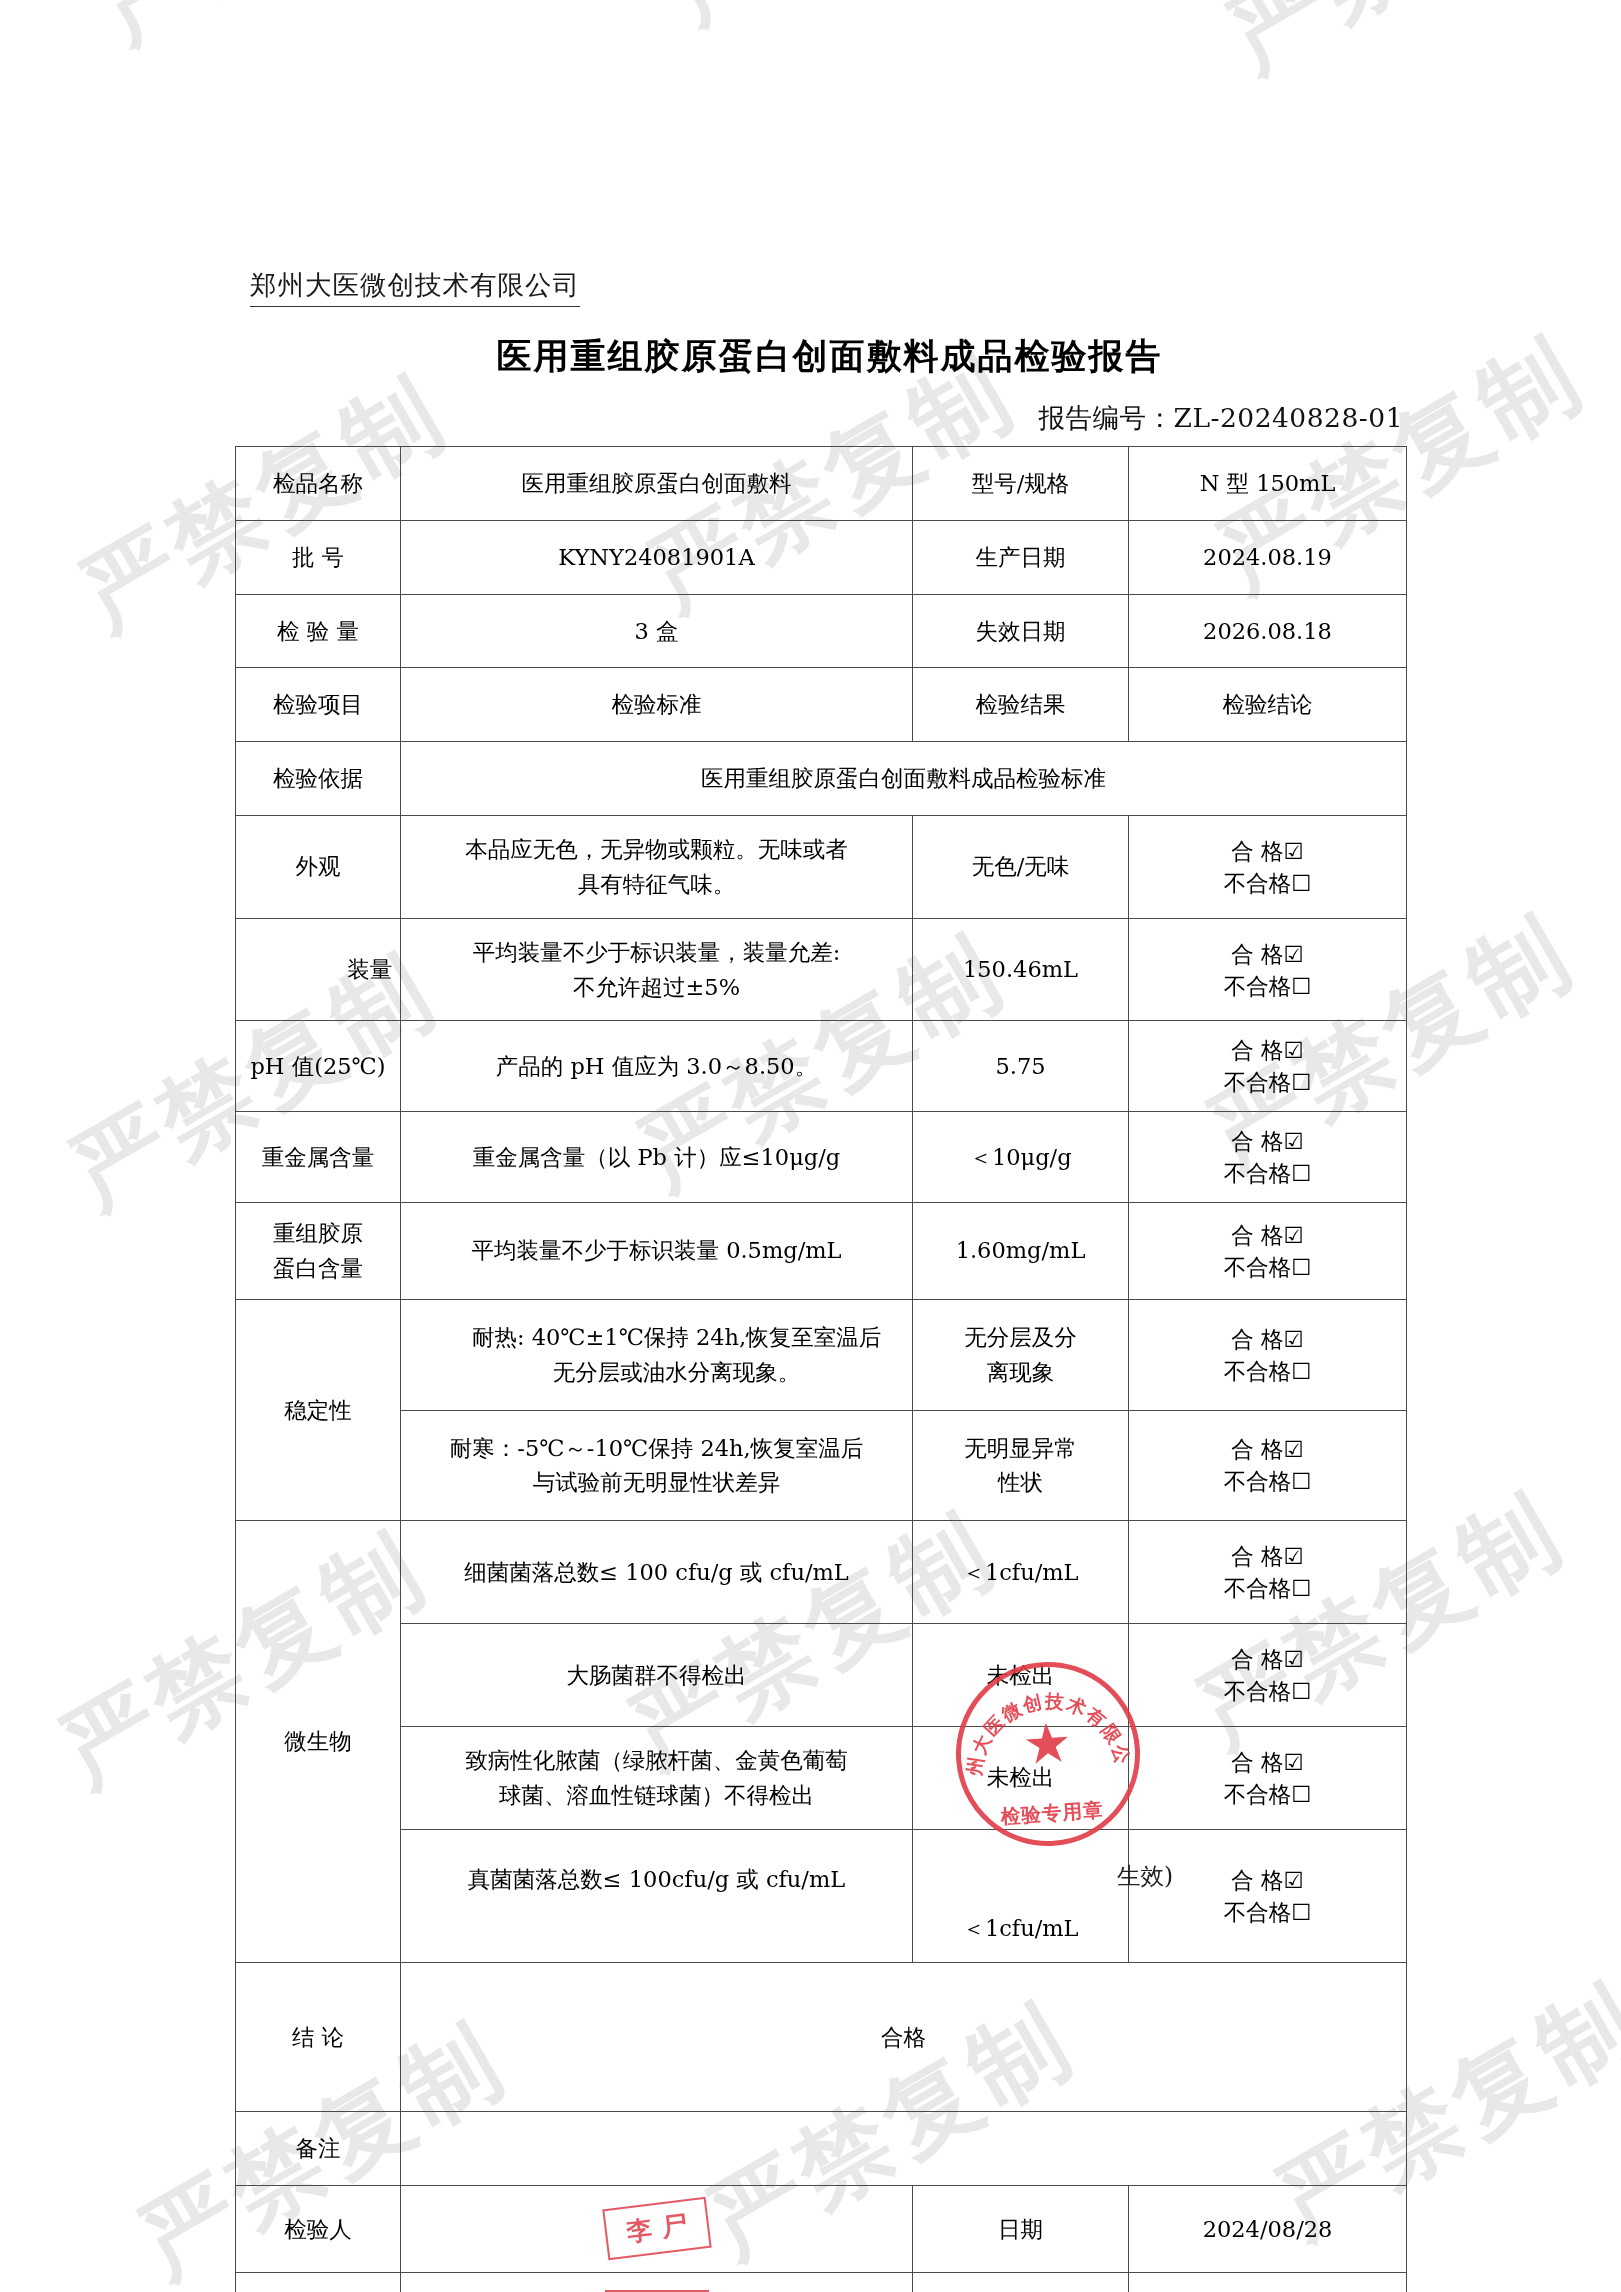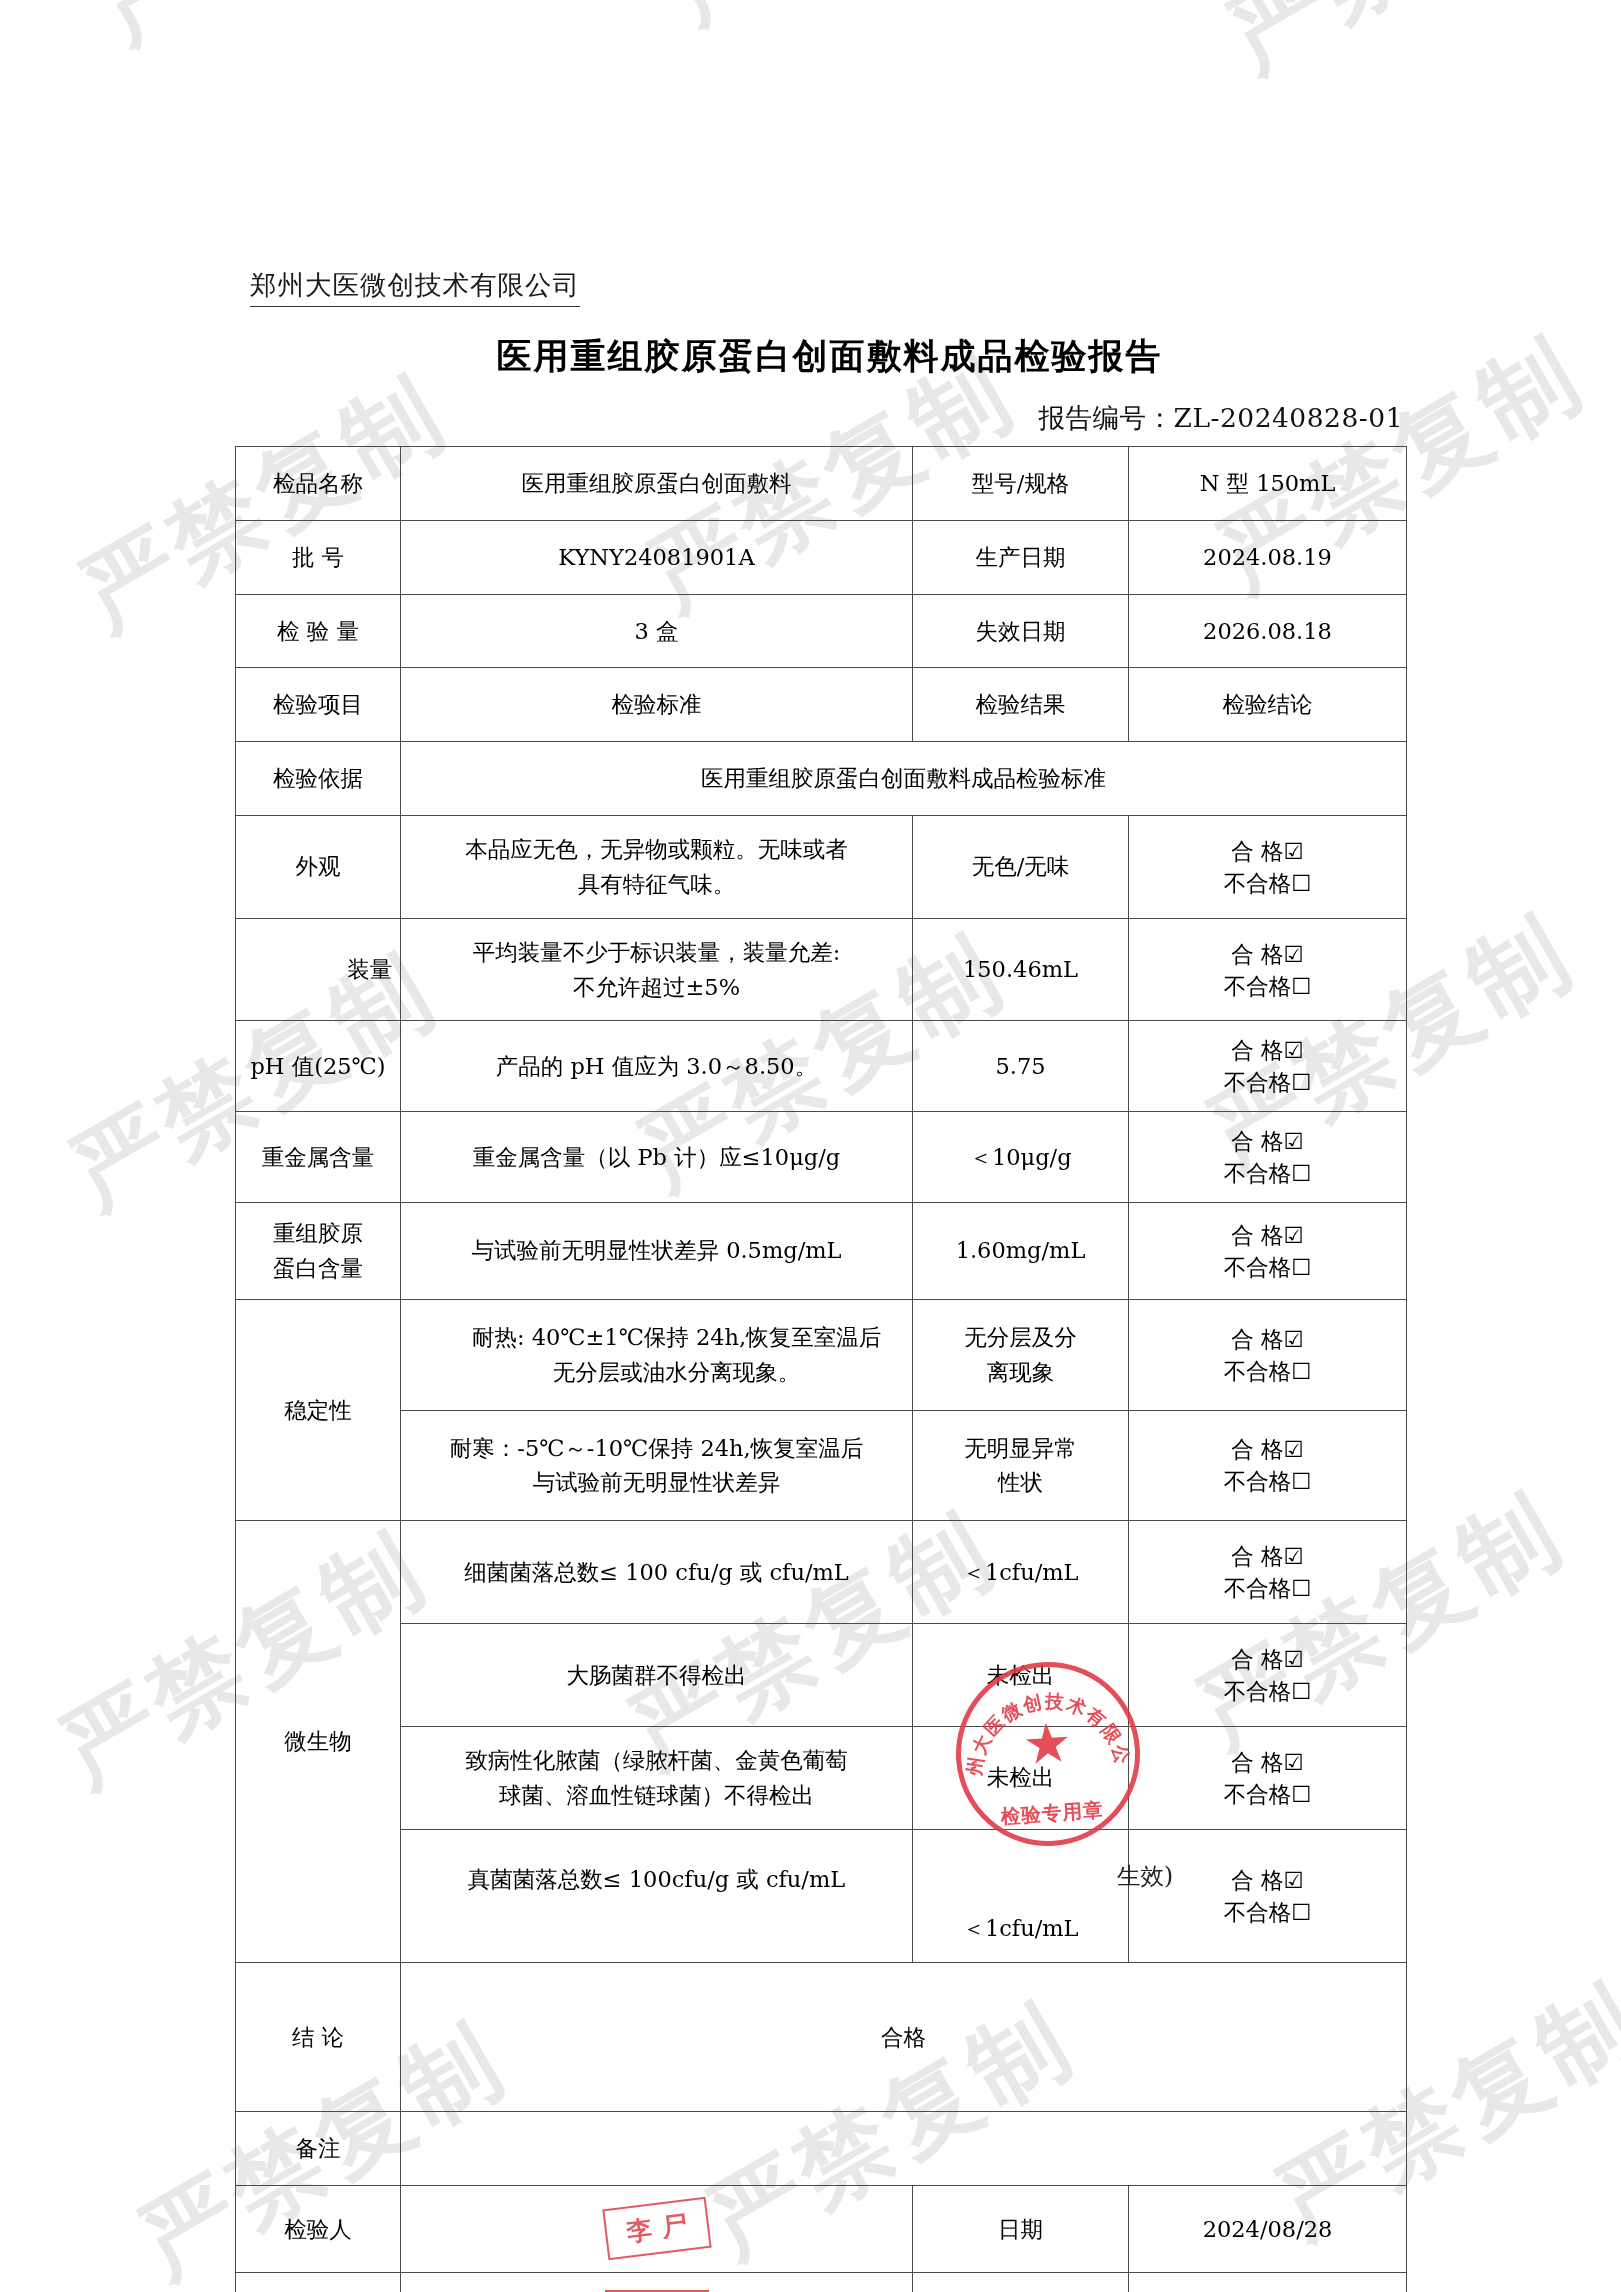--- a/index.html
+++ b/index.html
@@ -334,21 +334,21 @@
             <div class="chk-line"><span>不合格</span><span class="mark">☐</span></div>
           </div>
         </td>
       </tr>
 
       <tr>
         <td style="height:84px;">
           <div>重组胶原</div>
           <div>蛋白含量</div>
         </td>
-        <td>与试验前无明显性状差异 0.5mg/mL</td>
+        <td>平均装量不少于标识装量 0.5mg/mL</td>
         <td>1.60mg/mL</td>
         <td>
           <div class="chk-box">
             <div class="chk-line"><span>合  格</span><span class="mark">☑</span></div>
             <div class="chk-line"><span>不合格</span><span class="mark">☐</span></div>
           </div>
         </td>
       </tr>
 
       <tr>

